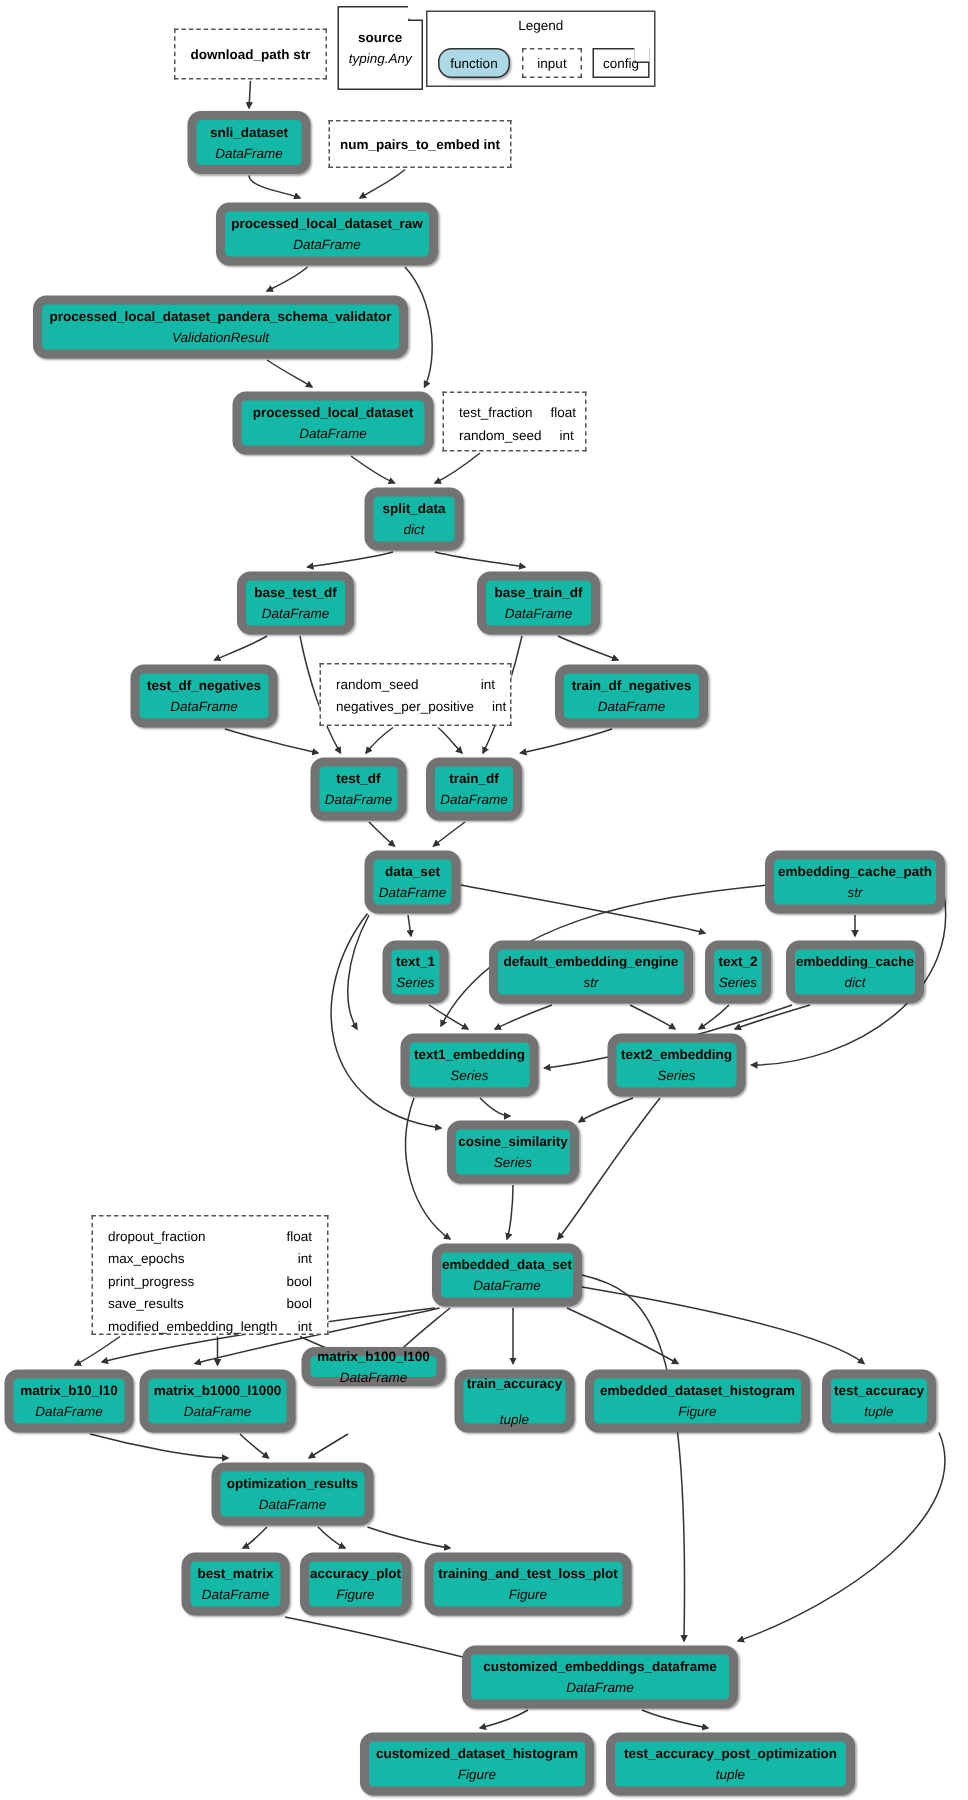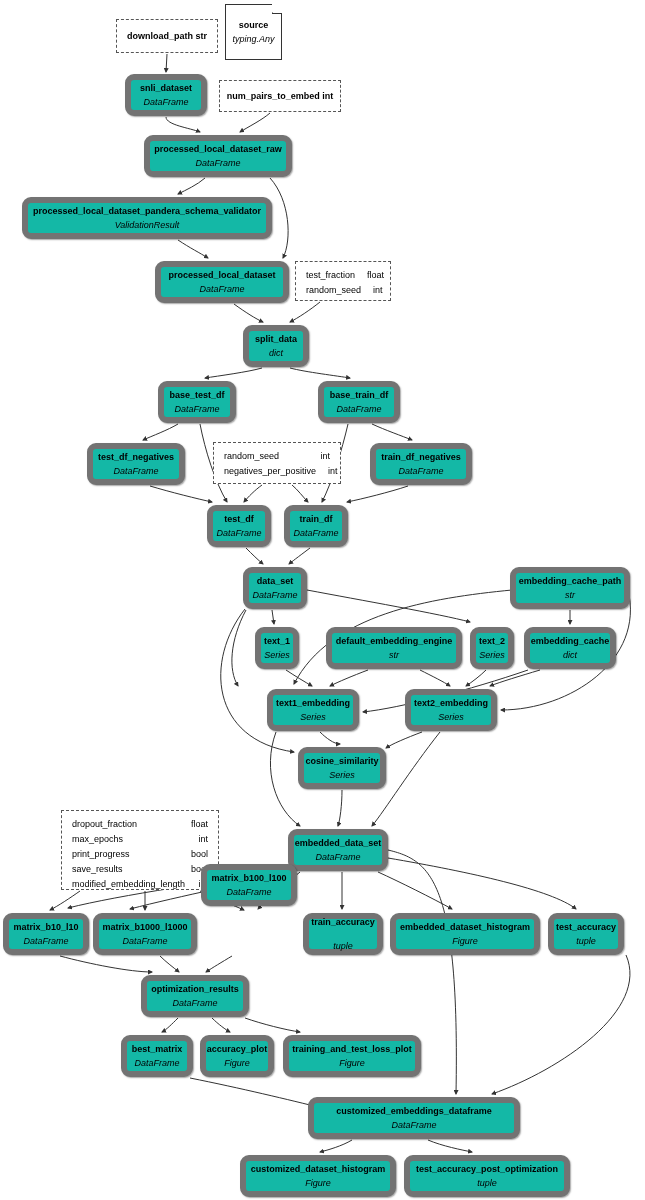--- a/index.html
+++ b/index.html
@@ -202,20 +202,33 @@
         <path d="M178,1018 C172,1024 166,1030 162,1032" marker-end="url(#arrow)"></path>
         <path d="M212,1018 C218,1024 226,1030 230,1032" marker-end="url(#arrow)"></path>
         <path d="M245,1018 C262,1024 286,1030 300,1032" marker-end="url(#arrow)"></path>
         <path d="M190,1078 C240,1088 290,1100 322,1108" marker-end="url(#arrow)"></path>
         <path d="M626,955 C650,1010 560,1070 492,1094" marker-end="url(#arrow)"></path>
         <path d="M352,1140 C342,1146 328,1150 320,1152" marker-end="url(#arrow)"></path>
         <path d="M428,1140 C442,1146 462,1150 472,1152" marker-end="url(#arrow)"></path>
       </g>
   </svg>
 
+  <div id="legend" style="left:284px; top:7px; width:153px; height:51px;">
+    <div class="legend-title">Legend</div>
+    <div class="legend-item func" style="left:7px; top:24px; width:48px; height:20px;">
+      <span>function</span>
+    </div>
+    <div class="legend-item input" style="left:63px; top:24px; width:40px; height:20px;">
+      <span>input</span>
+    </div>
+    <div class="legend-item config" style="left:110px; top:24px; width:38px; height:20px;">
+      <span class="corner-fold"></span>
+      <span>config</span>
+    </div>
+  </div>
 
   <div id="node-layer">
       <div class="node config" style="left: 225px; top: 4px; width: 57px; height: 56px;">
         <span class="corner-fold"></span>
         <div class="nname">source</div>
         <div class="ntype">typing.Any</div>
       </div>
       <div class="node input" style="left: 116px; top: 19px; width: 102px; height: 34px;">
         <div class="nname">download_path  str</div>
       </div>
@@ -349,21 +362,21 @@
         <div class="ntype">DataFrame</div>
       </div>
       <div class="node func" style="left: 3px; top: 913px; width: 86px; height: 42px;">
         <div class="nname">matrix_b10_l10</div>
         <div class="ntype">DataFrame</div>
       </div>
       <div class="node func" style="left: 93px; top: 913px; width: 104px; height: 42px;">
         <div class="nname">matrix_b1000_l1000</div>
         <div class="ntype">DataFrame</div>
       </div>
-      <div class="node func" style="left: 201px; top: 864px; width: 96px; height: 42px; text-align: right;">
+      <div class="node func" style="left: 201px; top: 898px; width: 96px; height: 26px; text-align: right;">
         <div class="nname">matrix_b100_l100</div>
         <div class="ntype">DataFrame</div>
       </div>
       <div class="node func" style="left: 303px; top: 913px; width: 80px; height: 42px; gap: 10px;">
         <div class="nname">train_accuracy</div>
         <div class="ntype">tuple</div>
       </div>
       <div class="node func" style="left: 390px; top: 913px; width: 150px; height: 42px;">
         <div class="nname">embedded_dataset_histogram</div>
         <div class="ntype">Figure</div>
@@ -381,21 +394,21 @@
         <div class="ntype">DataFrame</div>
       </div>
       <div class="node func" style="left: 200px; top: 1035px; width: 74px; height: 42px;">
         <div class="nname">accuracy_plot</div>
         <div class="ntype">Figure</div>
       </div>
       <div class="node func" style="left: 283px; top: 1035px; width: 138px; height: 42px;">
         <div class="nname">training_and_test_loss_plot</div>
         <div class="ntype">Figure</div>
       </div>
-      <div class="node func" style="left: 308px; top: 1097px; width: 212px; height: 42px;">
+      <div class="node func" style="left: 308px; top: 1097px; width: 184px; height: 42px;">
         <div class="nname">customized_embeddings_dataframe</div>
         <div class="ntype">DataFrame</div>
       </div>
       <div class="node func" style="left: 240px; top: 1155px; width: 156px; height: 42px;">
         <div class="nname">customized_dataset_histogram</div>
         <div class="ntype">Figure</div>
       </div>
       <div class="node func" style="left: 404px; top: 1155px; width: 166px; height: 42px;">
         <div class="nname">test_accuracy_post_optimization</div>
         <div class="ntype">tuple</div>

